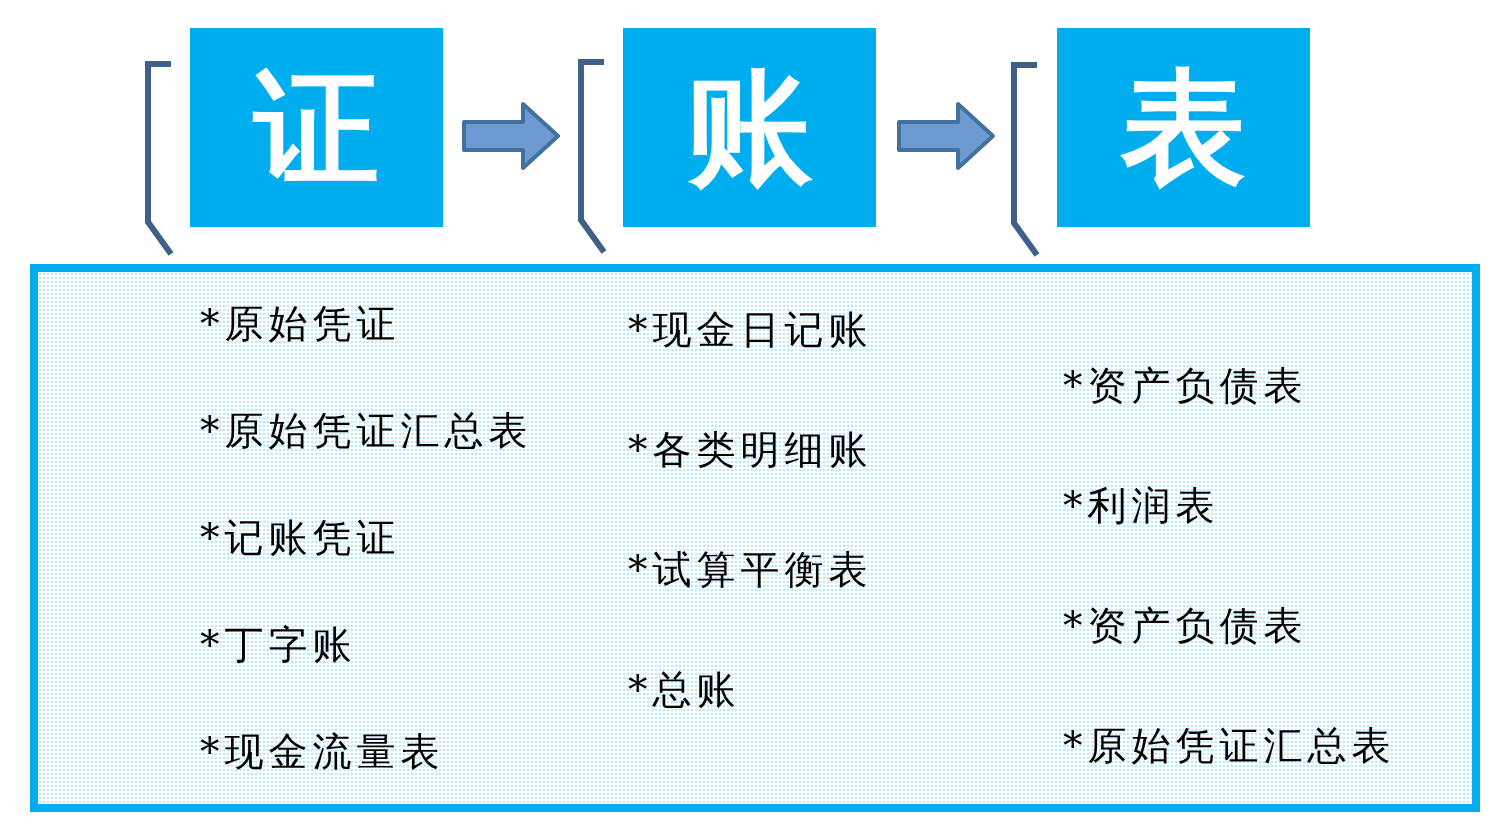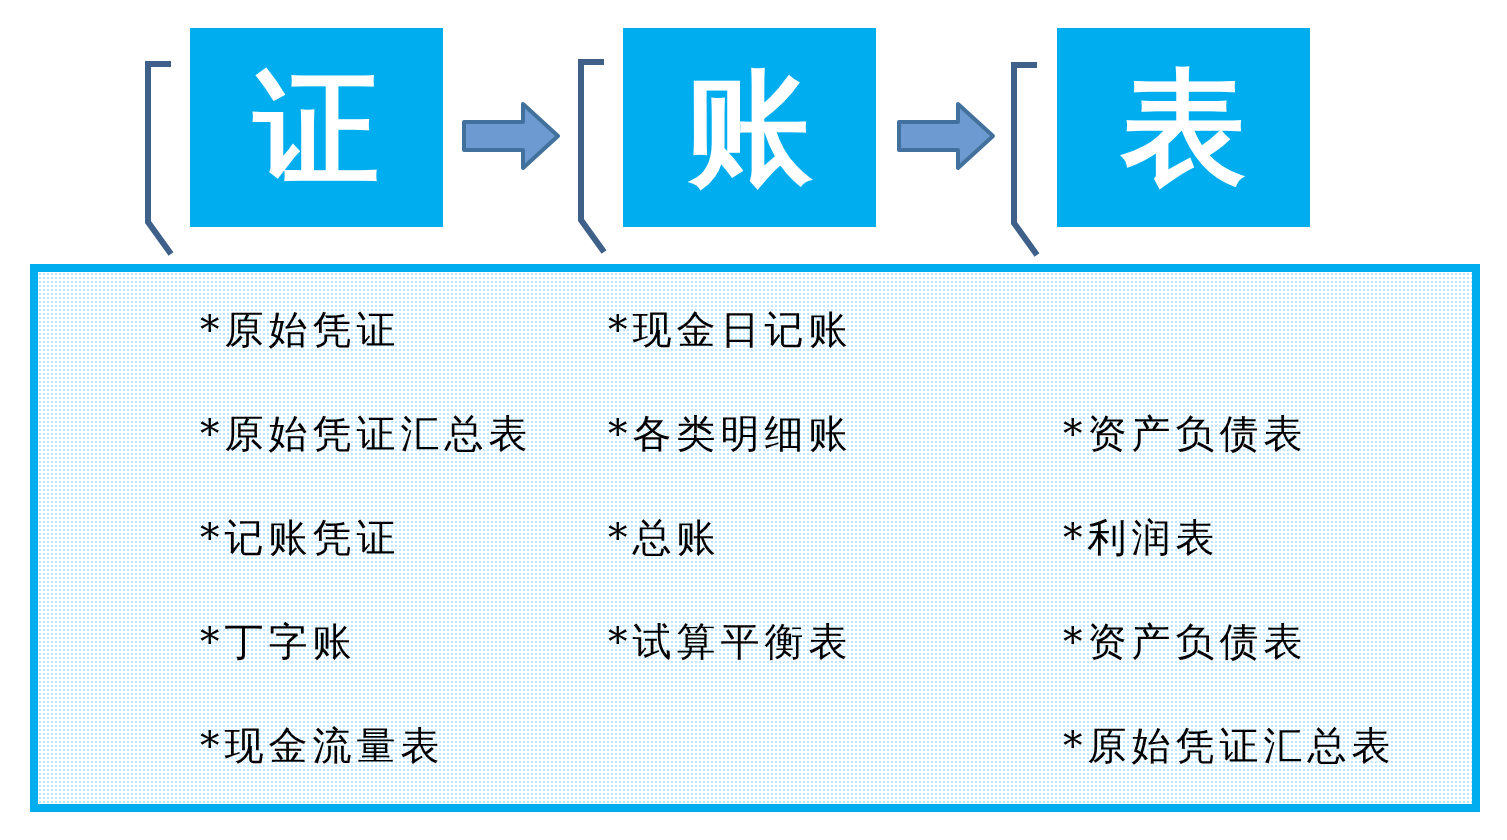--- a/index.html
+++ b/index.html
@@ -27,23 +27,23 @@
   .arrow-1{left:461px;}
   .arrow-2{left:896px;}
   
   .panel{
     position:absolute;left:30px;top:264px;width:1434px;height:532px;
     border:8px solid #00AEEF;
     background-color:#fdfeff;
     background-image:radial-gradient(rgba(0,174,239,0.28) 1px, transparent 1px);
     background-size:4px 4px;
   }
-  .col{position:absolute;top:6px;bottom:6px;display:flex;flex-direction:column;}
+  .col{position:absolute;top:6px;bottom:6px;display:flex;flex-direction:column;gap:16px;}
   .col-1{left:162px;}
-  .col-2{left:570px;}
+  .col-2{left:590px;}
   .col-3{left:1025px;justify-content:flex-end;}
   .item{
     height:104px;display:flex;align-items:center;
     font-family:"DejaVu Serif",serif;
     font-size:39px;color:#000;letter-spacing:5px;white-space:nowrap;
   }
 </style>
 </head>
 <body>
 
@@ -82,22 +82,22 @@
       <div class="item">*原始凭证</div>
       <div class="item">*原始凭证汇总表</div>
       <div class="item">*记账凭证</div>
       <div class="item">*丁字账</div>
       <div class="item">*现金流量表</div>
     </div>
 
     <div class="col col-2">
       <div class="item">*现金日记账</div>
       <div class="item">*各类明细账</div>
+      <div class="item">*试算平衡表</div>
       <div class="item">*总账</div>
-      <div class="item">*试算平衡表</div>
     </div>
 
     <div class="col col-3">
       <div class="item">*资产负债表</div>
       <div class="item">*利润表</div>
       <div class="item">*资产负债表</div>
       <div class="item">*原始凭证汇总表</div>
     </div>
 
   </div>

